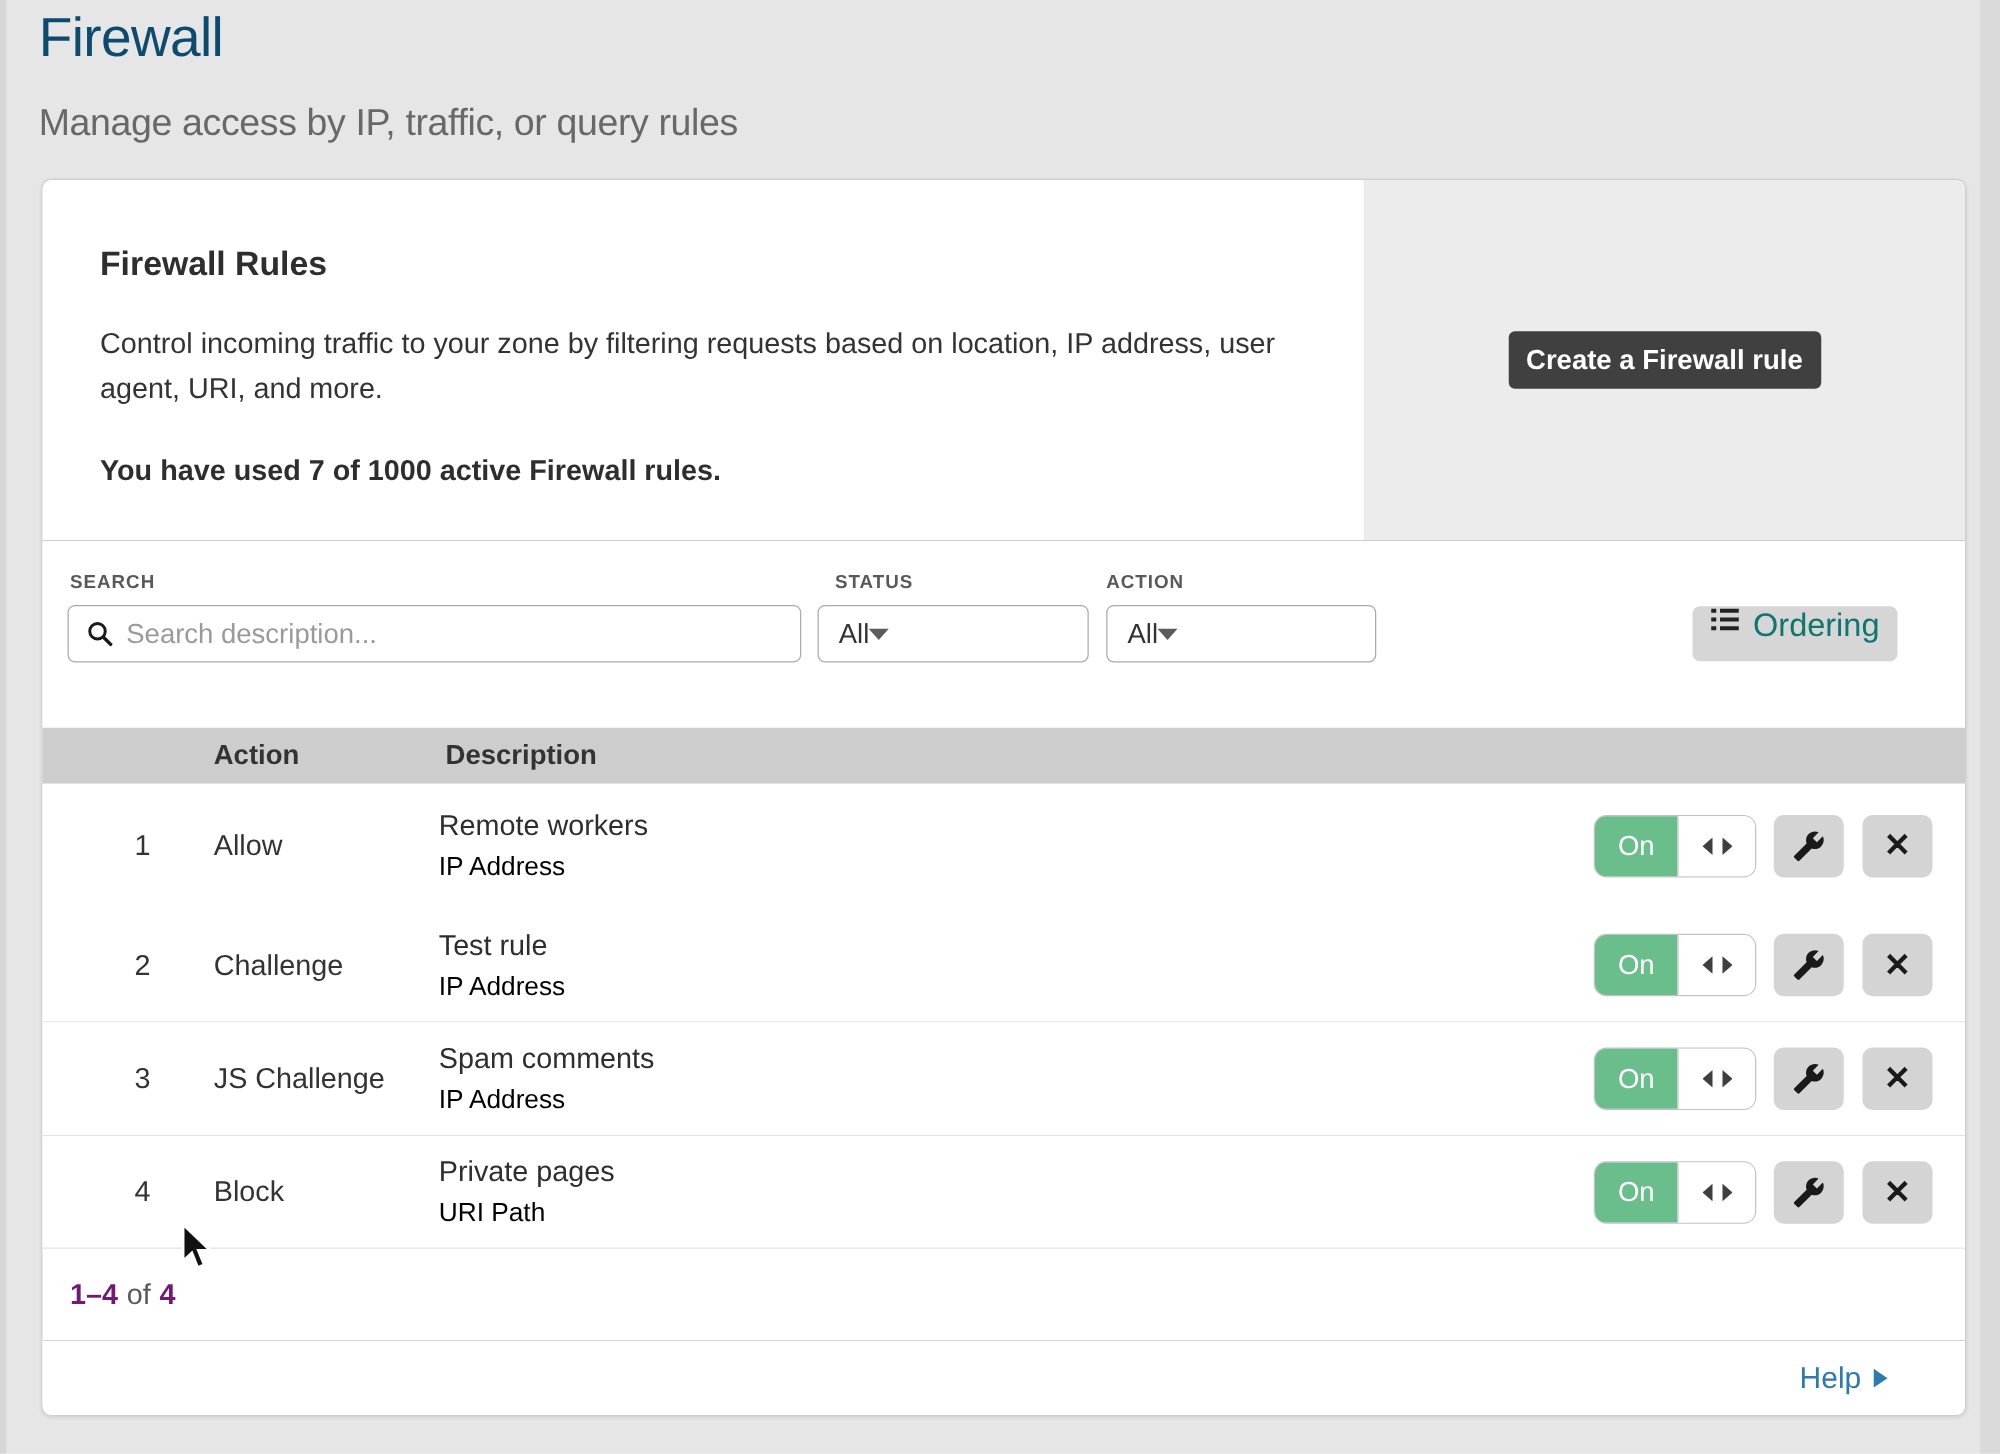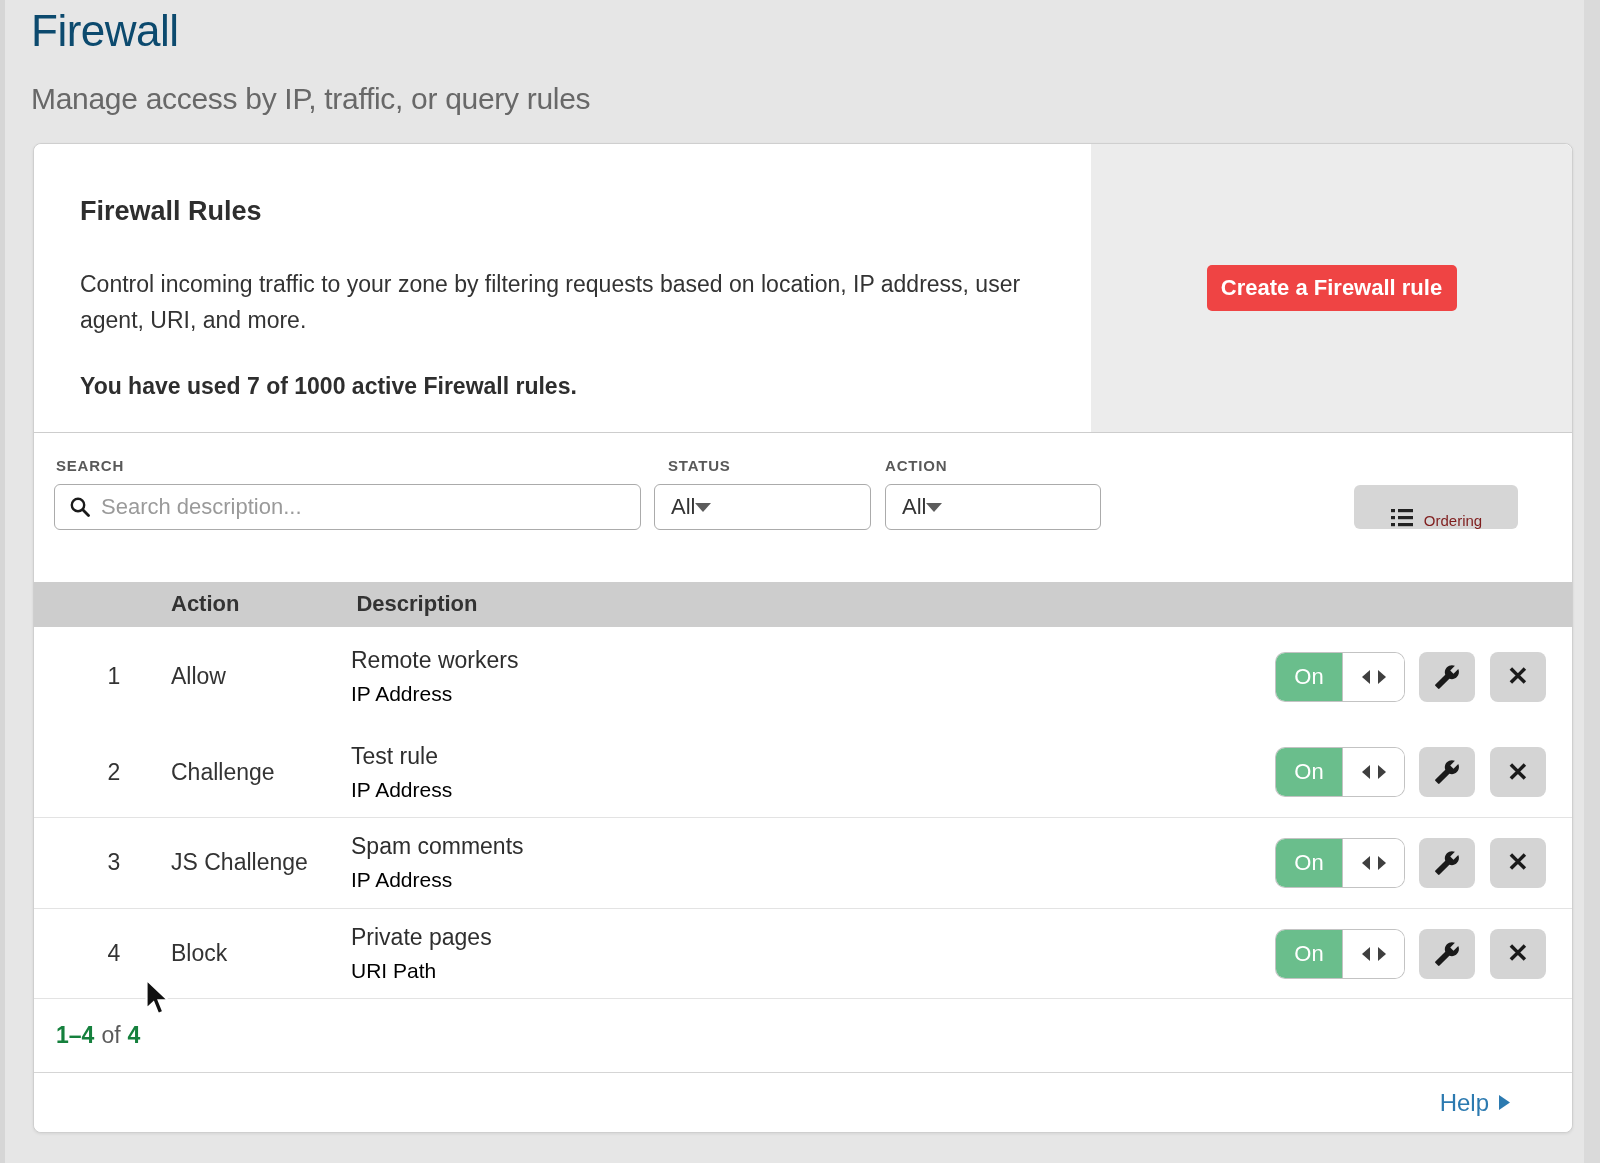--- a/index.html
+++ b/index.html
@@ -23,26 +23,26 @@
   .card {
     position:absolute; left:33px; top:143px; width:1540px; height:990px;
     background:#fff; border:1px solid #cfcfcf; border-radius:8px;
     box-shadow:0 1px 3px rgba(0,0,0,0.08);
     display:flex; flex-direction:column;
   }
 
   
   .info-section { height:290px; display:flex; border-bottom:1px solid #cdcdcd; border-radius:8px 8px 0 0; overflow:hidden; }
   .info-left { width:1057px; padding:52px 60px 0 46px; background:#fff; }
-  .info-heading { font-size:27px; font-weight:700; color:#2e2e2e; margin-bottom:39px; }
+  .info-heading { font-size:27px; font-weight:700; color:#2e2e2e; margin-bottom:29px; }
   .info-desc { font-size:23px; color:#333; line-height:36px; max-width:960px; }
   .info-usage { font-size:23px; font-weight:700; color:#2e2e2e; margin-top:35px; }
   .info-right { flex:1; background:#ececec; display:flex; align-items:center; justify-content:center; }
   .create-btn {
-    width:250px; height:46px; background:#ef4444; color:#fff; border:none; border-radius:5px;
+    width:250px; height:46px; background:#404040; color:#fff; border:none; border-radius:5px;
     font-family:"Liberation Sans",sans-serif; font-size:22px; font-weight:600; cursor:pointer;
   }
 
   
   .filter-section { height:149px; position:relative; background:#fff; }
   .filter-label { position:absolute; top:24px; font-size:15px; font-weight:700; color:#595959; letter-spacing:0.8px; }
   .lbl-search { left:22px; }
   .lbl-status { left:634px; }
   .lbl-action { left:851px; }
   .input-box {
@@ -56,22 +56,22 @@
   }
   .search-box input::placeholder { color:#9a9a9a; }
   .select-box { padding:0 16px; cursor:pointer; }
   .status-box { left:620px; width:217px; }
   .action-box { left:851px; width:216px; }
   .select-value { font-size:22px; color:#333; }
   .caret-down { width:0; height:0; border-left:8px solid transparent; border-right:8px solid transparent; border-top:9px solid #5c5c5c; }
   .ordering-btn {
     position:absolute; left:1320px; top:52px; width:164px; height:44px;
     background:#d6d6d6; border:none; border-radius:6px; cursor:pointer;
-    display:flex; align-items:flex-end; justify-content:center; gap:10px;
-    font-family:"Liberation Sans",sans-serif; font-size:15px; color:#7f1d1d;
+    display:flex; align-items:flex-start; justify-content:center; gap:10px;
+    font-family:"Liberation Sans",sans-serif; font-size:26px; color:#0f766e;
   }
 
   
   .table-header {
     height:45px; background:#cdcdcd; display:flex; align-items:center;
     font-size:22px; font-weight:700; color:#333;
   }
   .th-action { margin-left:137px; }
   .th-desc { margin-left:117px; }
 
@@ -100,21 +100,21 @@
     border-radius:0 9px 9px 0; border-left:1px solid #c3c3c3;
   }
   .icon-btn {
     width:56px; height:50px; margin-left:15px; background:#d4d4d4; border:none; border-radius:8px;
     display:flex; align-items:center; justify-content:center; cursor:pointer;
     font-size:26px; font-weight:700; color:#1a1a1a;
   }
 
   
   .pagination { height:73px; display:flex; align-items:center; padding-left:22px; font-size:23px; color:#5a5a5a; }
-  .pagination .bold { font-weight:700; color:#15803d; }
+  .pagination .bold { font-weight:700; color:#701a75; }
   .pagination .sep { margin:0 7px; }
   .card-footer {
     height:60px; border-top:1px solid #d5d5d5; display:flex; align-items:center; justify-content:flex-end;
     padding-right:61px; border-radius:0 0 8px 8px; background:#fff;
   }
   .help-link { display:flex; align-items:center; gap:9px; color:#2c7ab0; font-size:24px; text-decoration:none; cursor:pointer; }
 
   
   .mouse-cursor { position:absolute; left:142px; top:978px; pointer-events:none; }
 </style>

